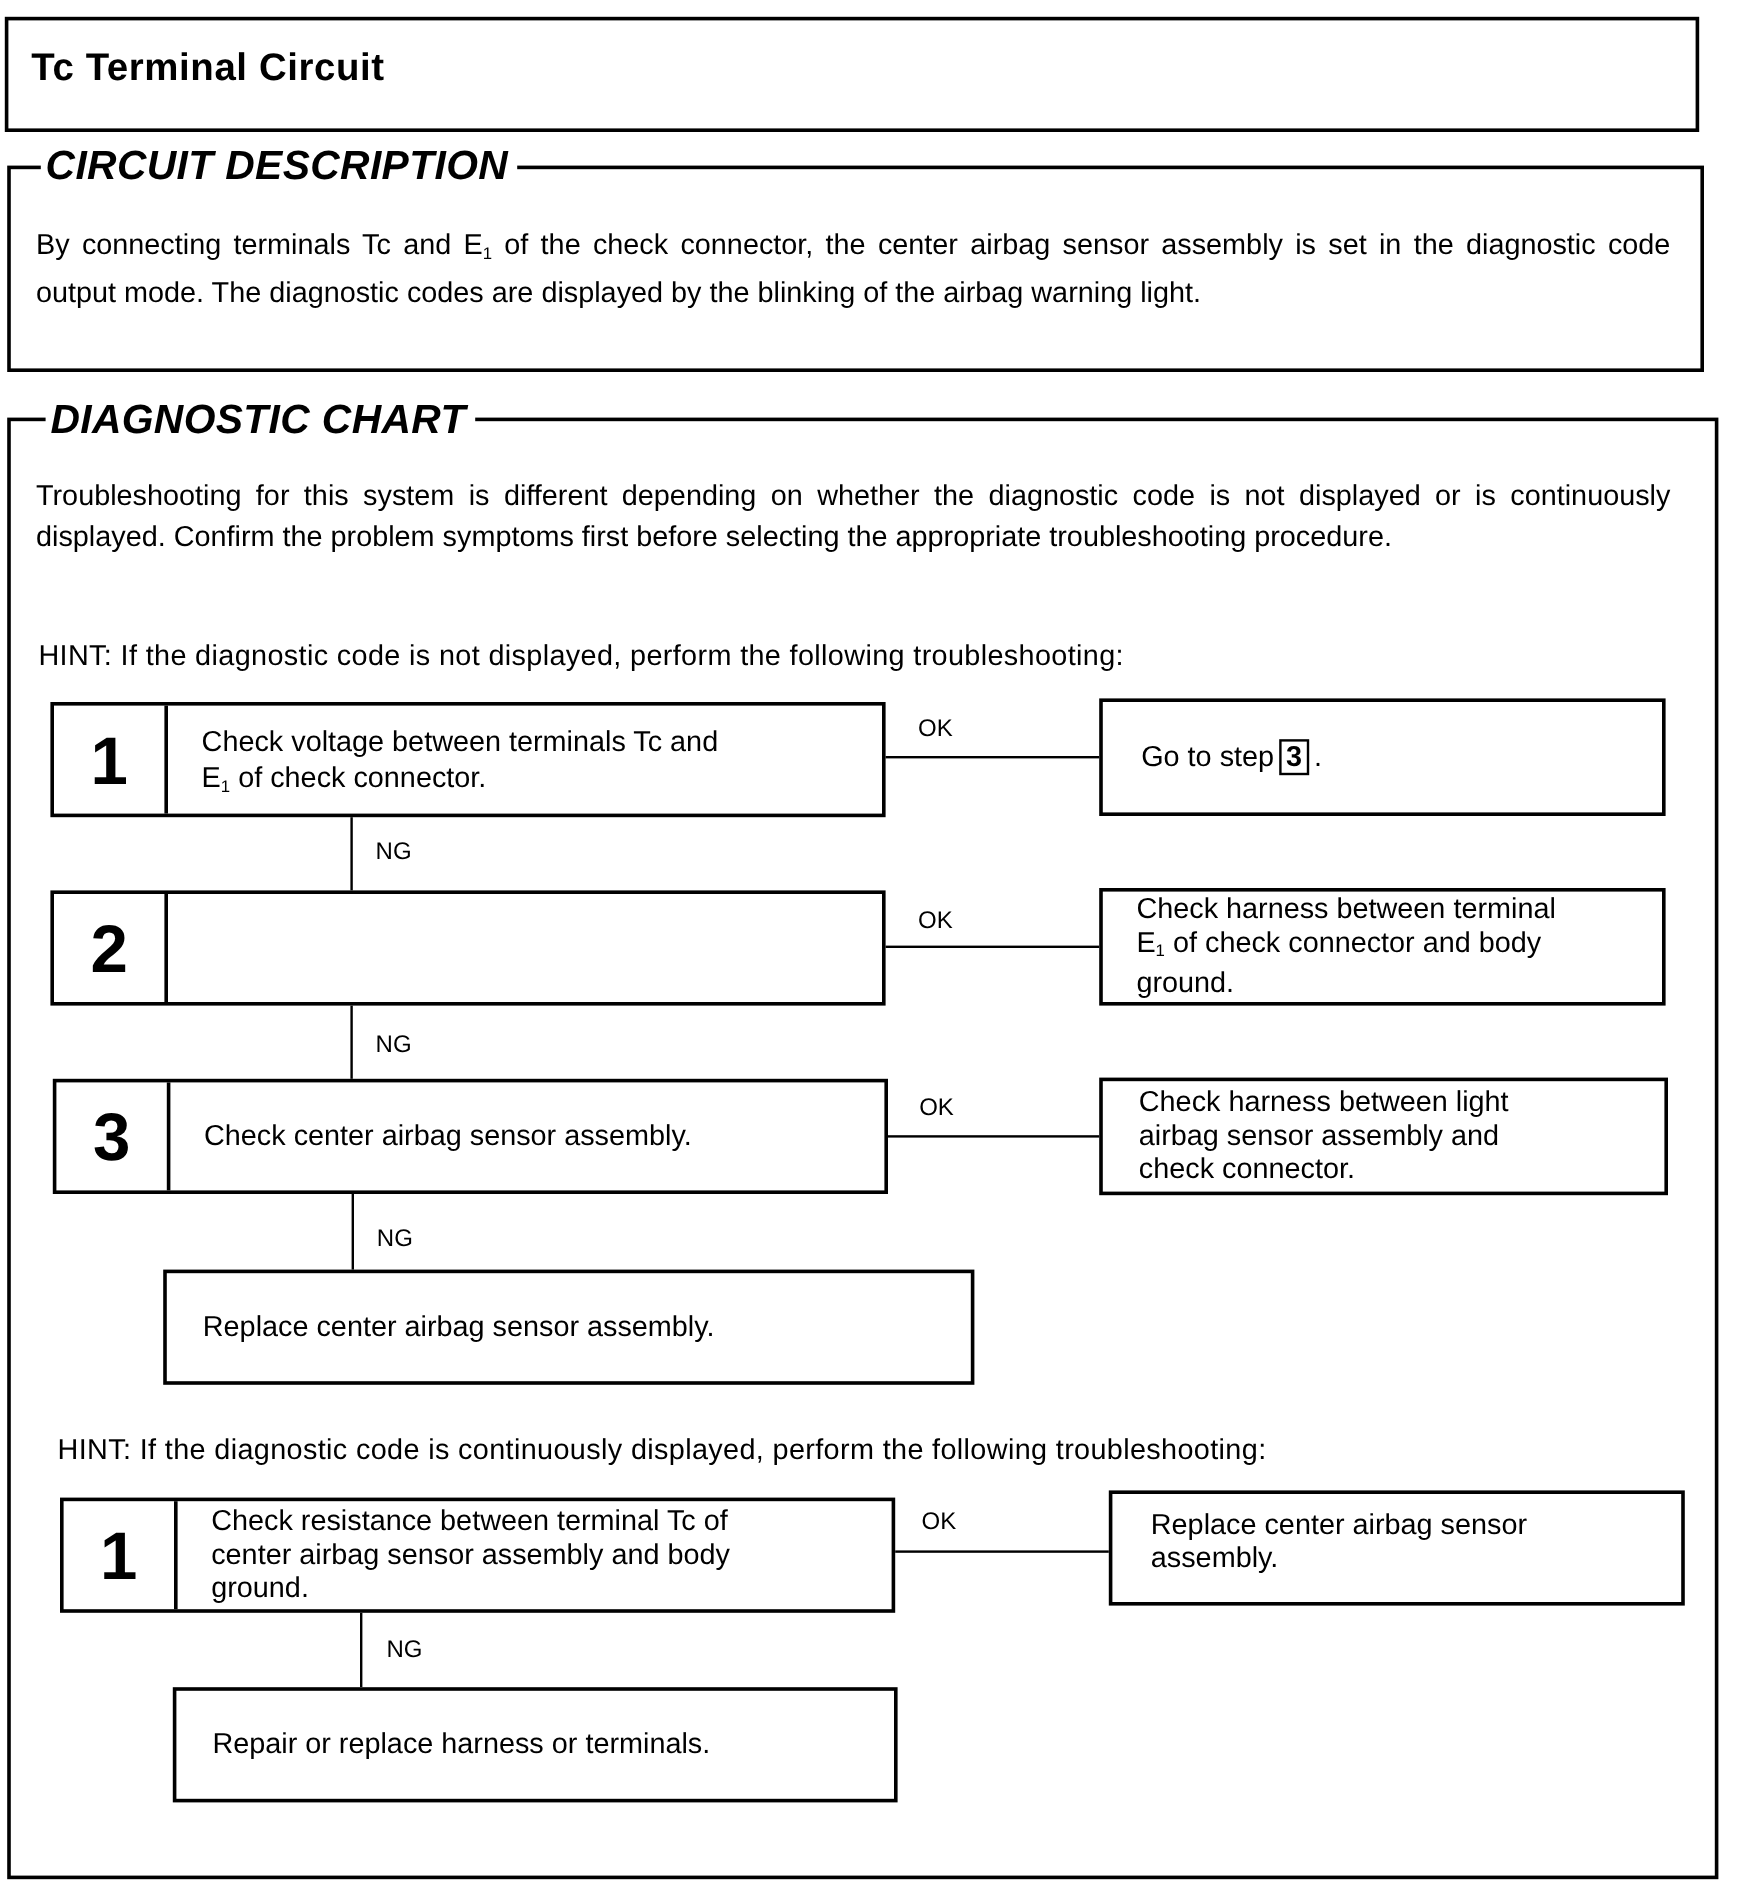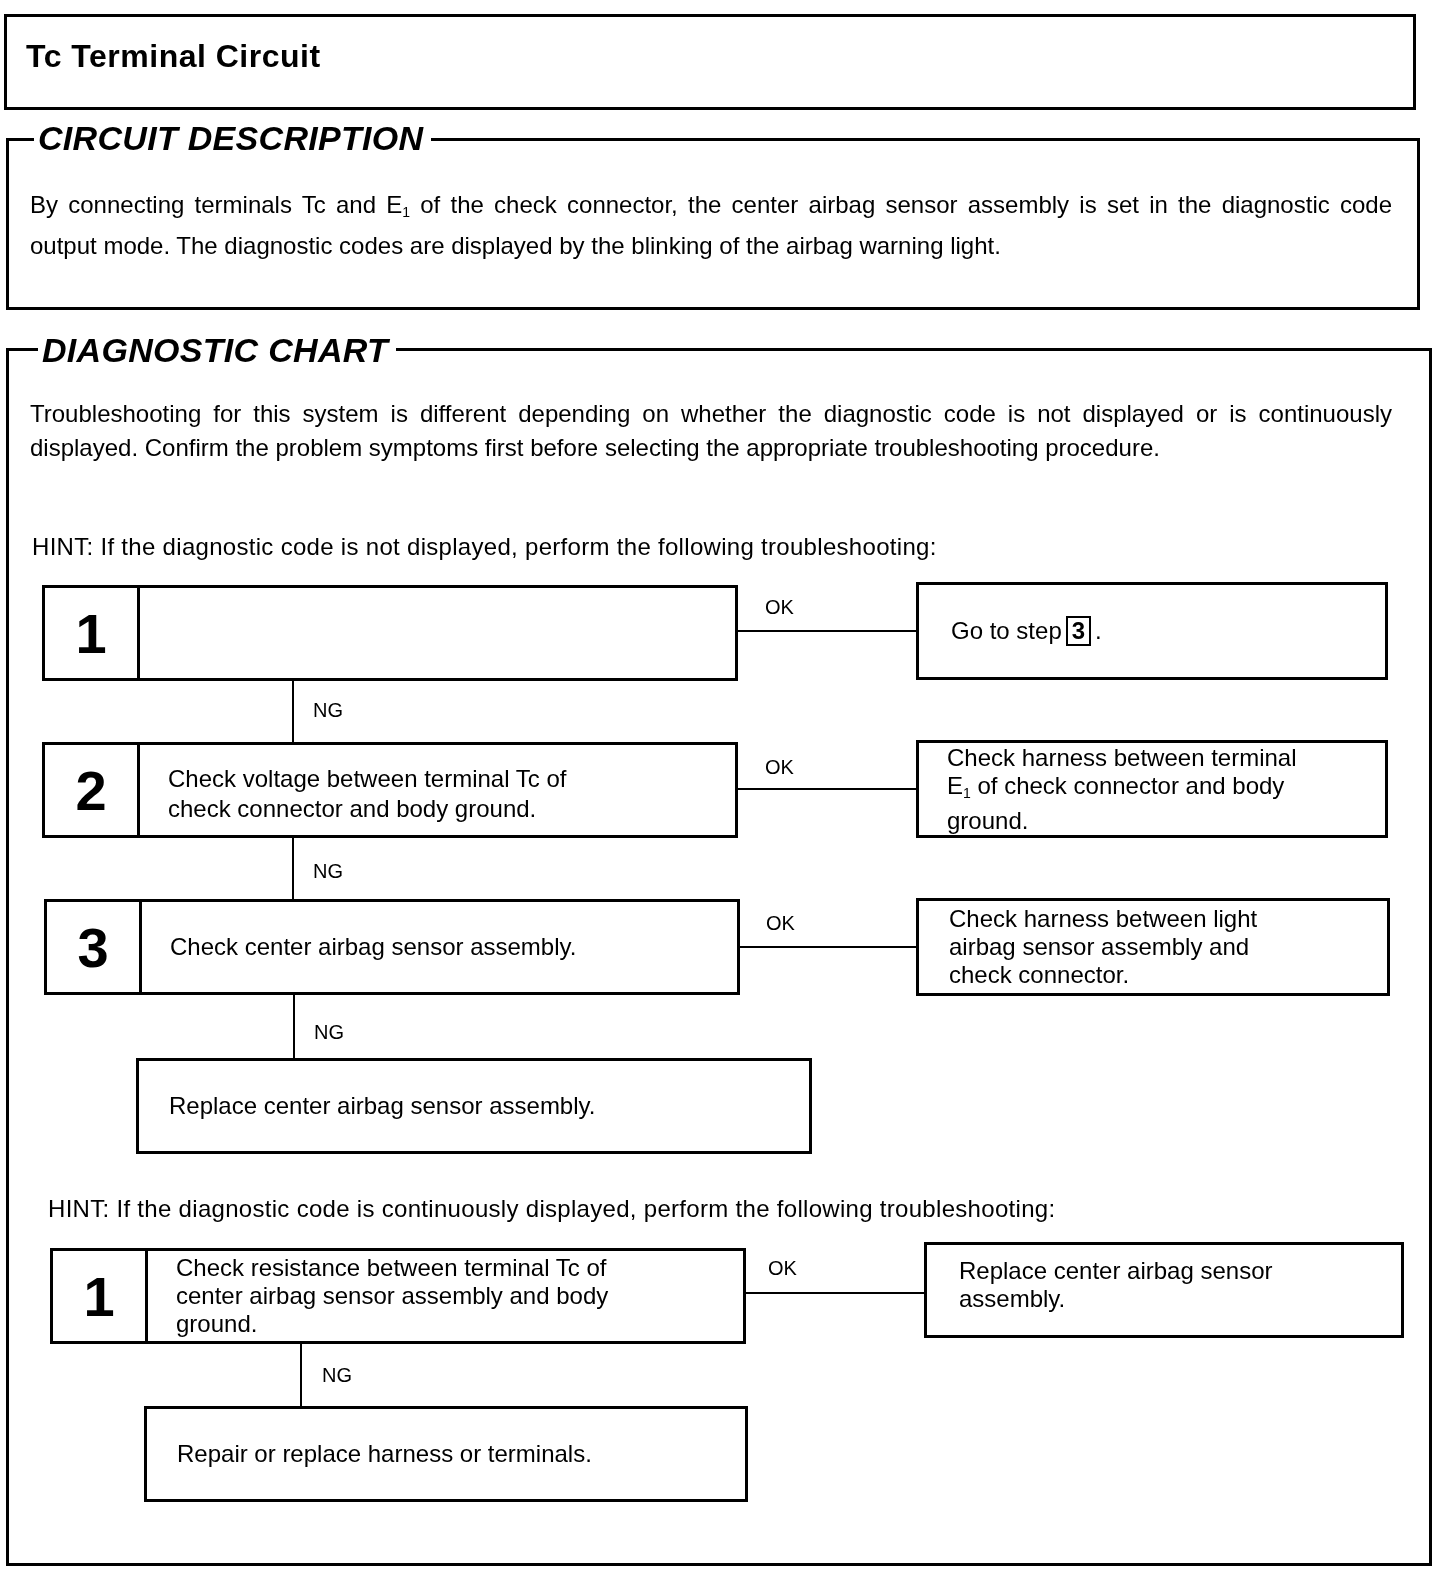--- a/index.html
+++ b/index.html
@@ -44,37 +44,37 @@
 </div>
 
 <div class="box section-box" style="left:6px; top:348px; width:1426px; height:1218px;"></div>
 <div class="section-head" style="left:38px; top:330px;">DIAGNOSTIC CHART</div>
 <div class="para" style="left:30px; top:397px; width:1362px;">Troubleshooting for this system is different depending on whether the diagnostic code is not displayed or is continuously displayed.  Confirm the problem symptoms first before selecting the appropriate troubleshooting procedure.</div>
 
 <div class="hint" style="left:32px; top:532px;">HINT:  If the diagnostic code is not displayed, perform the following troubleshooting:</div>
 
 <div class="step" style="left:42px; top:585px; width:696px; height:96px;">
   <div class="num">1</div>
+  <div class="txt">
+    <div><span>Check voltage between terminals Tc and</span><br>
+    <span>E</span><sub>1</sub><span> of check connector.</span></div>
+  </div>
 </div>
 <div class="hline" style="left:738px; top:630px; width:180px;"></div>
 <div class="lbl" style="left:765px; top:592px;">OK</div>
 <div class="rbox" style="left:916px; top:582px; width:472px; height:98px;">
   <span>Go to step</span>
   <span class="stepref">3</span>
   <span>.</span>
 </div>
 <div class="vline" style="left:292px; top:681px; height:62px;"></div>
 <div class="lbl" style="left:313px; top:695px;">NG</div>
 
 <div class="step" style="left:42px; top:742px; width:696px; height:96px;">
   <div class="num">2</div>
-  <div class="txt">
-    <div><span>Check voltage between terminal Tc of</span><br>
-    <span>check connector and body ground.</span></div>
-  </div>
 </div>
 <div class="hline" style="left:738px; top:788px; width:180px;"></div>
 <div class="lbl" style="left:765px; top:752px;">OK</div>
 <div class="rbox" style="left:916px; top:740px; width:472px; height:98px;">
   <div style="padding-left:0; margin-left:-4px;"><span>Check harness between terminal</span><br>
   <span>E</span><sub>1</sub><span> of check connector and body</span><br>
   <span>ground.</span></div>
 </div>
 <div class="vline" style="left:292px; top:838px; height:62px;"></div>
 <div class="lbl" style="left:313px; top:856px;">NG</div>

